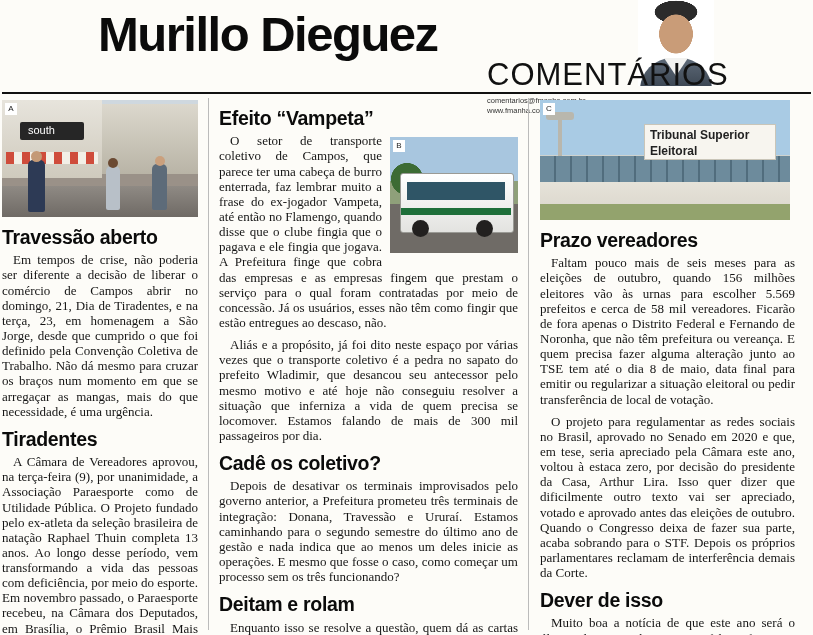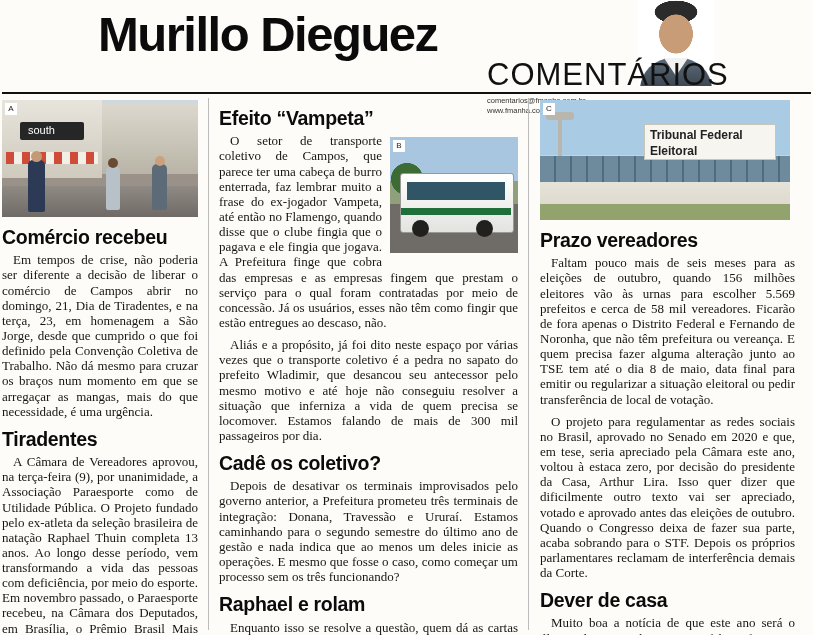--- a/index.html
+++ b/index.html
@@ -153,21 +153,21 @@
         <div class="bld2"></div>
         <div class="sign"></div>
         <div class="awn"></div>
         <div class="road"></div>
         <div class="p1"></div>
         <div class="p2"></div>
         <div class="p3"></div>
         <div class="cap">A</div>
       </div>
 
-      <h2 class="headline">Comércio recebeu</h2>
+      <h2 class="headline">Travessão aberto</h2>
       <p class="body">Em tempos de crise, não poderia ser diferente a decisão de liberar o comércio de Campos abrir no domingo, 21, Dia de Tiradentes, e na terça, 23, em homenagem a São Jorge, desde que cumprido o que foi definido pela Convenção Coletiva de Trabalho. Não dá mesmo para cruzar os braços num momento em que se arregaçar as mangas, mais do que necessidade, é uma urgência.</p>
 
       <h2 class="headline">Tiradentes</h2>
       <p class="body">A Câmara de Vereadores aprovou, na terça-feira (9), por unanimidade, a Associação Paraesporte como de Utilidade Pública. O Projeto fundado pelo ex-atleta da seleção brasileira de natação Raphael Thuin completa 13 anos. Ao longo desse período, vem transformando a vida das pessoas com deficiência, por meio do esporte. Em novembro passado, o Paraesporte recebeu, na Câmara dos Deputados, em Brasília, o Prêmio Brasil Mais Inclusão, outorgado a João Ribas, como o melhor Projeto Social do país voltado para pessoas com deficiência.</p>
 
       <h2 class="headline">Mais um</h2>
 
     </div>
 
     <div class="col c2">
@@ -184,43 +184,43 @@
         <div class="cap">B</div>
       </div>
 
       <p class="body">O setor de transporte coletivo de Campos, que parece ter uma cabeça de burro enterrada, faz lembrar muito a frase do ex-jogador Vampeta, até então no Flamengo, quando disse que o clube fingia que o pagava e ele fingia que jogava. A Prefeitura finge que cobra das empresas e as empresas fingem que prestam o serviço para o qual foram contratadas por meio de concessão. Já os usuários, esses não têm como fingir que estão entregues ao descaso, não.</p>
 
       <p class="body">Aliás e a propósito, já foi dito neste espaço por várias vezes que o transporte coletivo é a pedra no sapato do prefeito Wladimir, que desancou seu antecessor pelo mesmo motivo e até hoje não conseguiu resolver a situação que inferniza a vida de quem precisa se locomover. Estamos falando de mais de 300 mil passageiros por dia.</p>
 
       <h2 class="headline">Cadê os coletivo?</h2>
       <p class="body">Depois de desativar os terminais improvisados pelo governo anterior, a Prefeitura prometeu três terminais de integração: Donana, Travessão e Ururaí. Estamos caminhando para o segundo semestre do último ano de gestão e nada indica que ao menos um deles inicie as operações. E mesmo que fosse o caso, como começar um processo sem os três funcionando?</p>
 
-      <h2 class="headline">Raphael e rolam</h2>
+      <h2 class="headline">Deitam e rolam</h2>
       <p class="body">Enquanto isso se resolve a questão, quem dá as cartas em praticamente todas as linhas — as que são vantajosas, mas fique claro — são os vans, que deitam e rolam nos horários de pico, quando somem nos períodos em que o movimento não justifica o lucro. Além dos donos de vans, motoristas de aplicativos também acabam faturando em cima dos que não têm a quem apelar.</p>
 
     </div>
 
     <div class="col c3">
       <div class="photo photo3">
         <div class="pole"></div>
         <div class="lamp"></div>
         <div class="wall"></div>
         <div class="glass"></div>
         <div class="grass"></div>
         <div class="sign">
-          <div>Tribunal Federal</div>
+          <div>Tribunal Superior</div>
           <div>Eleitoral</div>
         </div>
         <div class="cap">C</div>
       </div>
 
       <h2 class="headline">Prazo vereadores</h2>
       <p class="body">Faltam pouco mais de seis meses para as eleições de outubro, quando 156 milhões eleitores vão às urnas para escolher 5.569 prefeitos e cerca de 58 mil vereadores. Ficarão de fora apenas o Distrito Federal e Fernando de Noronha, que não têm prefeitura ou vereança. E quem precisa fazer alguma alteração junto ao TSE tem até o dia 8 de maio, data final para emitir ou regularizar a situação eleitoral ou pedir transferência de local de votação.</p>
 
       <p class="body">O projeto para regulamentar as redes sociais no Brasil, aprovado no Senado em 2020 e que, em tese, seria apreciado pela Câmara este ano, voltou à estaca zero, por decisão do presidente da Casa, Arthur Lira. Isso quer dizer que dificilmente outro texto vai ser apreciado, votado e aprovado antes das eleições de outubro. Quando o Congresso deixa de fazer sua parte, acaba sobrando para o STF. Depois os próprios parlamentares reclamam de interferência demais da Corte.</p>
 
-      <h2 class="headline">Dever de casa</h2>
+      <h2 class="headline">Dever de isso</h2>
       <p class="body">Muito boa a notícia de que este ano será o último de campanha contra a febre aftosa em território fluminense, devido ao selo dado pelo Ministério da Agricultura como área livre da doença. Mostra que os pecuaristas fizeram o dever de casa, imunizando seus rebanhos, assim como a fiscalização fez sua parte, cobrando e acompanhando todo o processo. Assim, os animais são mais valorizados no mercado. Assim deve ser.</p>
 
     </div>
 
   </div>
 </div>
 
 </body></html>

